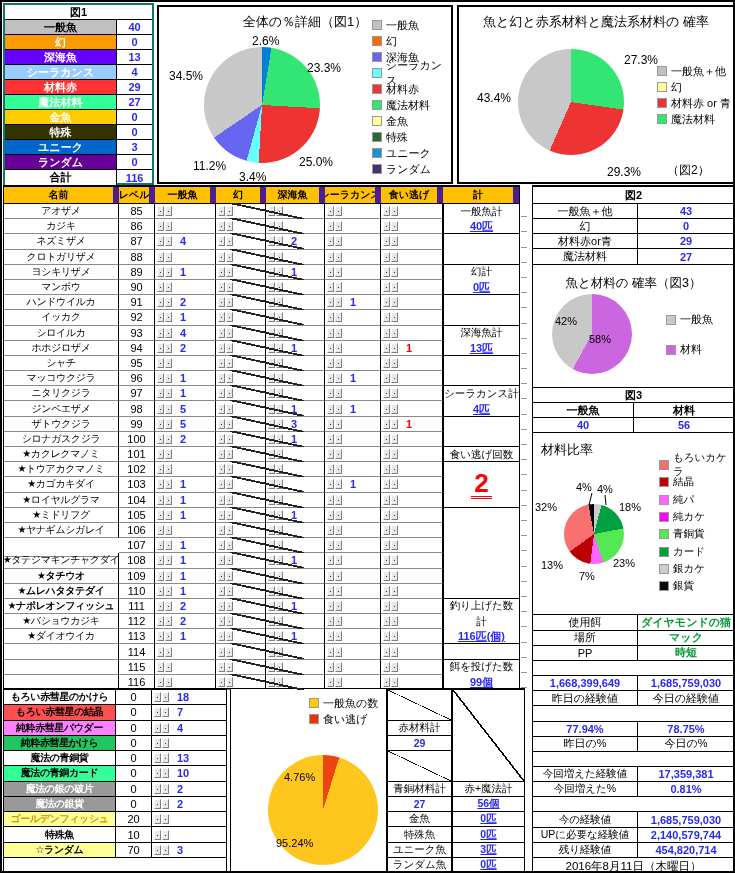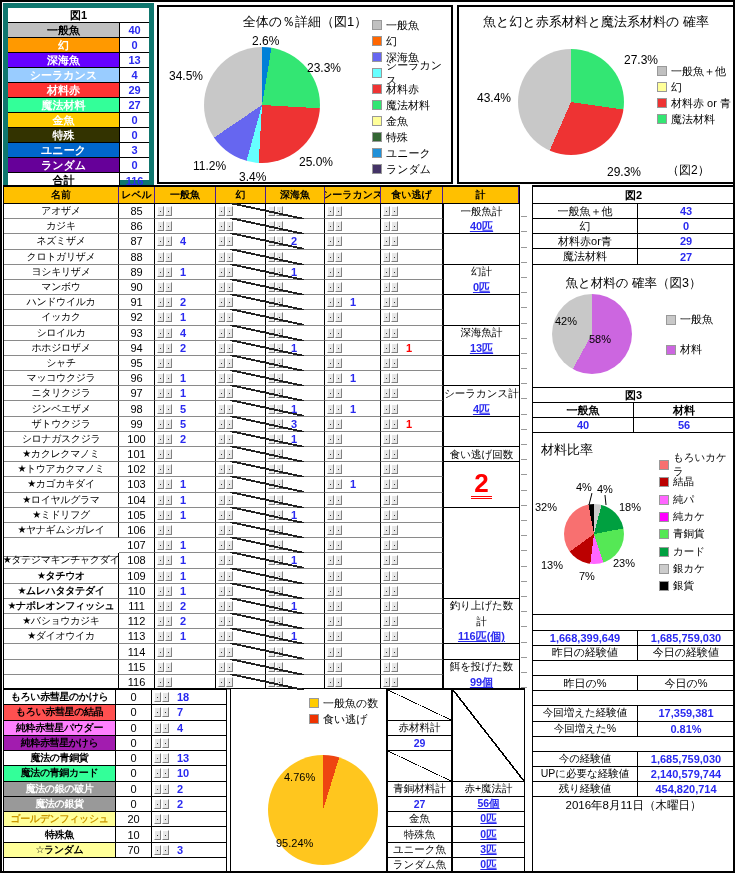--- a/index.html
+++ b/index.html
@@ -11,21 +11,21 @@
   .blue{color:#2a2af0;font-weight:bold;}
   .blueu{color:#2a2af0;font-weight:bold;text-decoration:underline;}
   .redtx{color:#f00;font-weight:bold;}
   .grn{color:#009933;font-weight:bold;}
   
   .sp{display:inline-flex;gap:1px;margin-left:2px;flex:0 0 auto;}
   .spb{width:7px;height:10px;background:#e8e8e8;border:1px solid #808080;border-top-color:#fff;
        border-left-color:#fff;position:relative;box-sizing:border-box;}
   .spb::after{content:"";position:absolute;left:2px;top:4px;width:1px;height:1px;background:#333;}
   
-  #fig1{position:absolute;left:1px;top:1px;width:151px;height:182px;border:5px solid #0f766e;box-sizing:border-box;}
+  #fig1{position:absolute;left:1px;top:1px;width:151px;height:182px;border:2px solid #0f766e;box-sizing:border-box;}
   #fig1-title{height:15px;border-bottom:1px solid #000;font-weight:bold;}
   .f1row{display:flex;height:15.05px;border-bottom:1px solid #000;box-sizing:border-box;}
   .f1row:last-child{border-bottom:none;}
   .f1l{width:112px;border-right:1px solid #000;font-weight:bold;}
   .f1v{flex:1;}
   
   .cbox{position:absolute;border:2px solid #000;background:#fff;box-sizing:border-box;}
   #c1box{left:155px;top:3px;width:296px;height:179px;}
   #c2box{left:455px;top:3px;width:278px;height:179px;}
   .ctitle{position:absolute;left:0;right:0;top:6px;text-align:center;font-size:13px;}
@@ -37,21 +37,21 @@
   .litem{display:flex;align-items:center;height:16px;}
   .lsq{width:8px;height:8px;margin-right:4px;flex:0 0 auto;border:1px solid #999;}
   .ltx{font-size:11px;}
   #c1leg{left:213px;top:10px;}
   #c2leg{left:198px;top:56px;}
   .caption{position:absolute;font-size:12px;}
   
   #mtable{position:absolute;left:1px;top:183px;width:517px;height:504px;border:1px solid #000;
           border-top:2px solid #000;box-sizing:border-box;background:#fff;}
   #mt-header{display:flex;height:17px;background:#ffc000;border-bottom:1px solid #000;box-sizing:border-box;}
-  .hcell{border-right:1px solid #4c1d95;font-weight:bold;font-size:10px;}
+  .hcell{border-right:6px solid #4c1d95;font-weight:bold;font-size:10px;}
   .mtrow{display:flex;height:15.1875px;box-sizing:border-box;}
   .mtcell{border-right:1px solid #000;border-bottom:1px solid #8a8a8a;box-sizing:border-box;
           display:flex;align-items:center;overflow:hidden;position:relative;}
   .namec{justify-content:center;font-size:10px;letter-spacing:-0.4px;}
   .lvlc{justify-content:center;}
   .num{margin-left:8px;font-size:11px;}
   .diagf{position:absolute;left:14px;top:-1px;width:74px;height:16px;pointer-events:none;z-index:2;
          background:linear-gradient(to right top,transparent 47%,#222 47%,#222 53%,transparent 53%);}
   .ovis{overflow:visible;}
   
@@ -1508,21 +1508,21 @@
         <div class="btv cell">0</div>
         <div class="btc cell">
           <div class="sp">
             <div class="spb"></div>
             <div class="spb"></div>
           </div>
           <div class="blue num">4</div>
         </div>
       </div>
       <div class="btrow">
-        <div class="btl cell" style="background: #a21caf; color: rgb(0, 0, 0); text-align: center;">純粋赤彗星かけら</div>
+        <div class="btl cell" style="background: #22c55e; color: rgb(0, 0, 0); text-align: center;">純粋赤彗星かけら</div>
         <div class="btv cell">0</div>
         <div class="btc cell">
           <div class="sp">
             <div class="spb"></div>
             <div class="spb"></div>
           </div>
         </div>
       </div>
       <div class="btrow">
         <div class="btl cell" style="background: rgb(255, 255, 255); color: rgb(0, 0, 0);">魔法の青銅貨</div>
@@ -1762,31 +1762,49 @@
             <div class="lsq" style="background: rgb(204, 204, 204);"></div>
             <div class="ltx">銀カケ</div>
           </div>
           <div class="litem">
             <div class="lsq" style="background: rgb(0, 0, 0);"></div>
             <div class="ltx">銀貨</div>
           </div>
         </div>
     </div>
 
+    <div id="bait-rows">
+        <div class="rprow">
+          <div class="rpl cell">使用餌</div>
+          <div class="rpv cell grn">ダイヤモンドの猫</div>
+        </div>
+        <div class="rprow">
+          <div class="rpl cell">場所</div>
+          <div class="rpv cell grn">マック</div>
+        </div>
+        <div class="rprow">
+          <div class="rpl cell">PP</div>
+          <div class="rpv cell grn">時短</div>
+        </div>
+      </div>
     <div id="exp-rows">
         <div class="blank"></div>
         <div class="rprow">
           <div class="rpl cell blue">1,668,399,649</div>
           <div class="rpv cell blue">1,685,759,030</div>
         </div>
         <div class="rprow">
           <div class="rpl cell">昨日の経験値</div>
           <div class="rpv cell">今日の経験値</div>
         </div>
         <div class="blank"></div>
+        <div class="rprow">
+          <div class="rpl cell blue">77.94%</div>
+          <div class="rpv cell blue">78.75%</div>
+        </div>
         <div class="rprow">
           <div class="rpl cell">昨日の%</div>
           <div class="rpv cell">今日の%</div>
         </div>
         <div class="blank"></div>
         <div class="rprow">
           <div class="rpl cell" style="font-size: 10.5px;">今回増えた経験値</div>
           <div class="rpv cell blue">17,359,381</div>
         </div>
         <div class="rprow">

